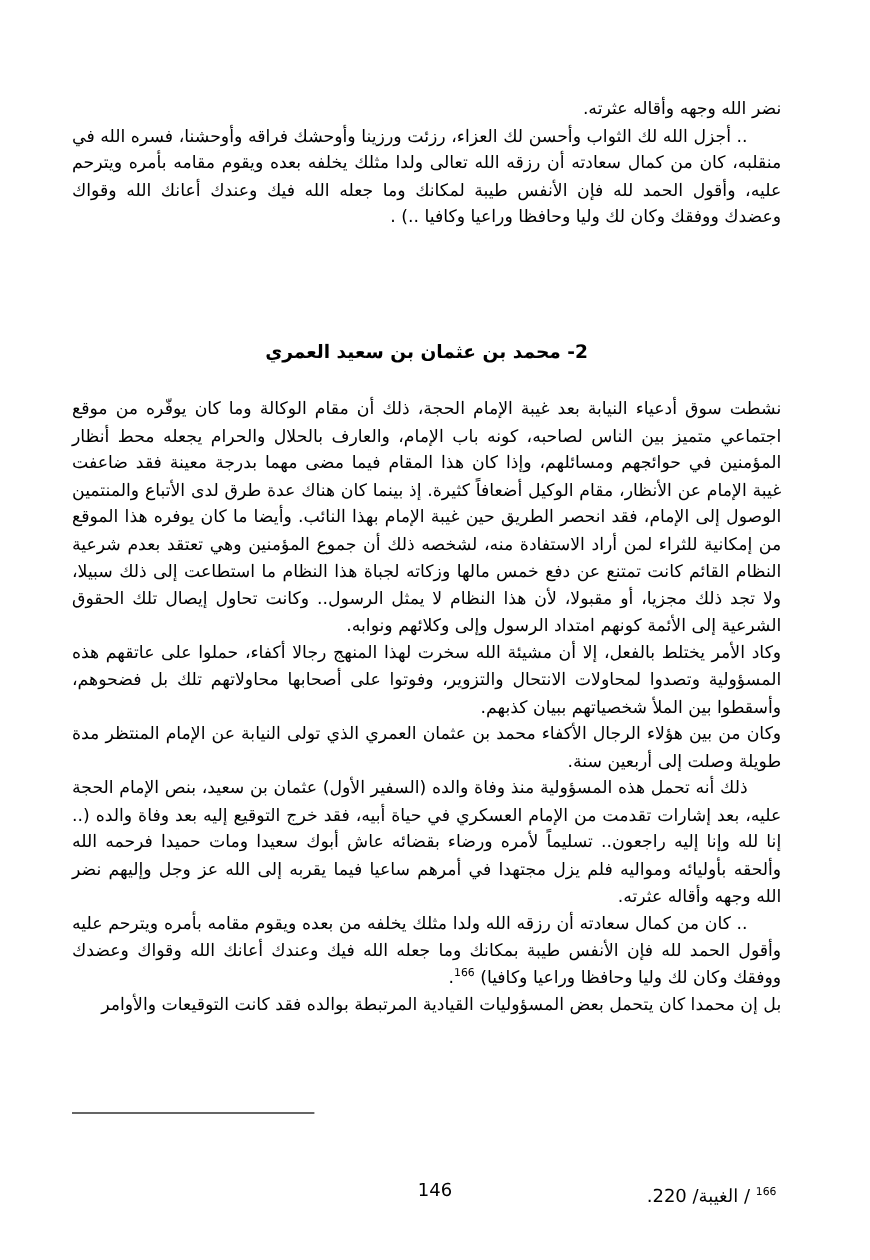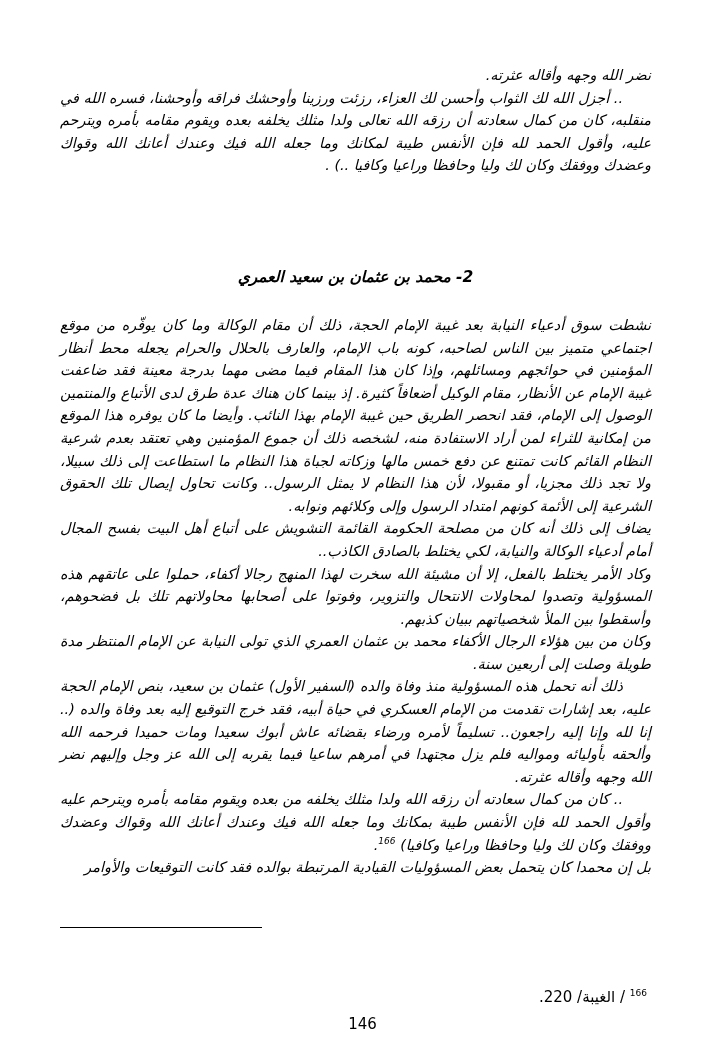--- a/index.html
+++ b/index.html
@@ -2,55 +2,53 @@
 <html lang="ar" dir="rtl"><head>
   <meta charset="utf-8">
   <style>
     html, body { margin: 0; padding: 0; background: #ffffff; }
     body {
       width: 725px; height: 1050px; position: relative; overflow: hidden;
       font-family: "DejaVu Sans", "Liberation Sans", sans-serif;
       color: #000000;
     }
     .page {
-      position: absolute; left: 60px; right: 74px; top: 64px;
+      position: absolute; left: 60px; right: 74px; top: 80px;
       direction: rtl; text-align: justify; text-align-last: right;
-      font-size: 14.4px; line-height: 22.6px; font-style: italic;
+      font-size: 14.4px; line-height: 22.6px;
     }
     .page p { margin: 0; }
     .indent { text-indent: 28px; }
     .heading-block { margin-top: 89px; margin-bottom: 26px; text-align: center; text-align-last: center; }
     .heading-block .h { font-weight: bold; font-size: 15.5px; line-height: 22px; }
     .footnote-divider {
       position: absolute; left: 60px; top: 927px; width: 202px; height: 1px; background: #000;
     }
     .footnote {
       position: absolute; right: 78px; top: 986px; direction: rtl;
       font-size: 15px; line-height: 22px;
     }
     .footnote sup, .page sup { font-size: 9px; vertical-align: super; line-height: 0; }
     .page-number {
       position: absolute; left: 0; right: 0; top: 983px; text-align: center; direction: ltr;
       font-size: 15px;
-      margin-top: 32px;
     }
   </style>
 </head>
 <body>
 
 <div class="page">
   <p>نضر الله وجهه وأقاله عثرته.</p>
   <p class="indent">.. أجزل الله لك الثواب وأحسن لك العزاء، رزئت ورزينا وأوحشك فراقه وأوحشنا، فسره الله في منقلبه، كان من كمال سعادته أن رزقه الله تعالى ولدا مثلك يخلفه بعده ويقوم مقامه بأمره ويترحم عليه، وأقول الحمد لله فإن الأنفس طيبة لمكانك وما جعله الله فيك وعندك أعانك الله وقواك وعضدك ووفقك وكان لك وليا وحافظا وراعيا وكافيا ..) .</p>
 
   <div class="heading-block">
     <div class="h">2- محمد بن عثمان بن سعيد العمري</div>
   </div>
 
   <p>نشطت سوق أدعياء النيابة بعد غيبة الإمام الحجة، ذلك أن مقام الوكالة وما كان يوفّره من موقع اجتماعي متميز بين الناس لصاحبه، كونه باب الإمام، والعارف بالحلال والحرام يجعله محط أنظار المؤمنين في حوائجهم ومسائلهم، وإذا كان هذا المقام فيما مضى مهما بدرجة معينة فقد ضاعفت غيبة الإمام عن الأنظار، مقام الوكيل أضعافاً كثيرة. إذ بينما كان هناك عدة طرق لدى الأتباع والمنتمين الوصول إلى الإمام، فقد انحصر الطريق حين غيبة الإمام بهذا النائب. وأيضا ما كان يوفره هذا الموقع من إمكانية للثراء لمن أراد الاستفادة منه، لشخصه ذلك أن جموع المؤمنين وهي تعتقد بعدم شرعية النظام القائم كانت تمتنع عن دفع خمس مالها وزكاته لجباة هذا النظام ما استطاعت إلى ذلك سبيلا، ولا تجد ذلك مجزيا، أو مقبولا، لأن هذا النظام لا يمثل الرسول.. وكانت تحاول إيصال تلك الحقوق الشرعية إلى الأئمة كونهم امتداد الرسول وإلى وكلائهم ونوابه.</p>
-  <p>يضاف إلى ذلك أنه كان من مصلحة الحكومة القائمة التشويش على أتباع أهل البيت بفسح المجال أمام أدعياء الوكالة والنيابة، لكي يختلط بالصادق الكاذب..</p>
   <p>وكاد الأمر يختلط بالفعل، إلا أن مشيئة الله سخرت لهذا المنهج رجالا أكفاء، حملوا على عاتقهم هذه المسؤولية وتصدوا لمحاولات الانتحال والتزوير، وفوتوا على أصحابها محاولاتهم تلك بل فضحوهم، وأسقطوا بين الملأ شخصياتهم ببيان كذبهم.</p>
   <p>وكان من بين هؤلاء الرجال الأكفاء محمد بن عثمان العمري الذي تولى النيابة عن الإمام المنتظر مدة طويلة وصلت إلى أربعين سنة.</p>
   <p class="indent">ذلك أنه تحمل هذه المسؤولية منذ وفاة والده (السفير الأول) عثمان بن سعيد، بنص الإمام الحجة عليه، بعد إشارات تقدمت من الإمام العسكري في حياة أبيه، فقد خرج التوقيع إليه بعد وفاة والده (.. إنا لله وإنا إليه راجعون.. تسليماً لأمره ورضاء بقضائه عاش أبوك سعيدا ومات حميدا فرحمه الله وألحقه بأوليائه ومواليه فلم يزل مجتهدا في أمرهم ساعيا فيما يقربه إلى الله عز وجل وإليهم نضر الله وجهه وأقاله عثرته.</p>
   <p class="indent"><span>.. كان من كمال سعادته أن رزقه الله ولدا مثلك يخلفه من بعده ويقوم مقامه بأمره ويترحم عليه وأقول الحمد لله فإن الأنفس طيبة بمكانك وما جعله الله فيك وعندك أعانك الله وقواك وعضدك ووفقك وكان لك وليا وحافظا وراعيا وكافيا)</span> <sup>166</sup><span>.</span></p>
   <p>بل إن محمدا كان يتحمل بعض المسؤوليات القيادية المرتبطة بوالده فقد كانت التوقيعات والأوامر</p>
 </div>
 
 <div class="footnote-divider"></div>
 
 <div class="footnote">

